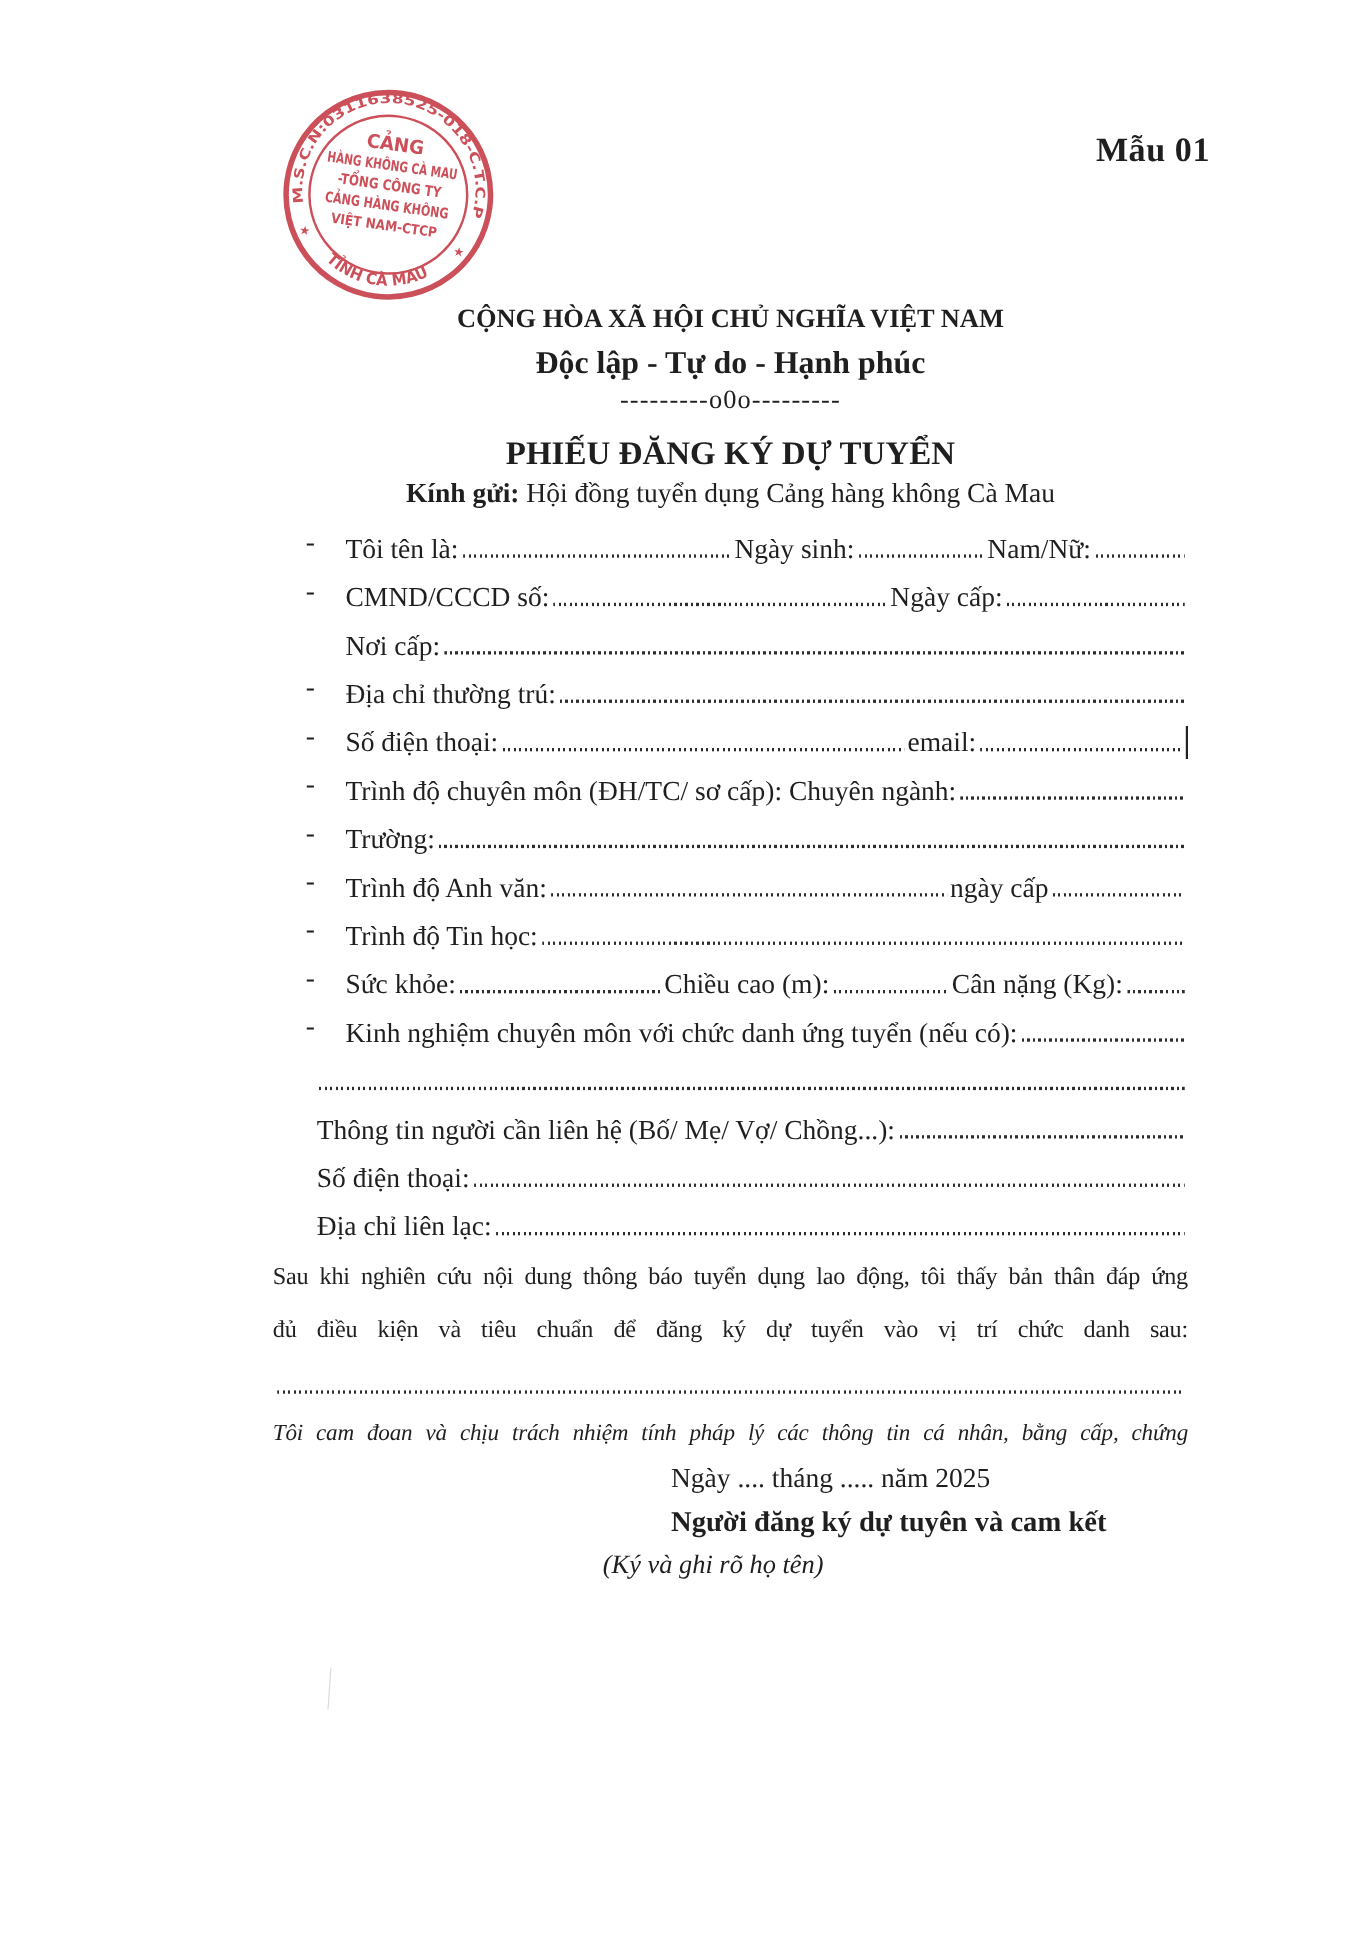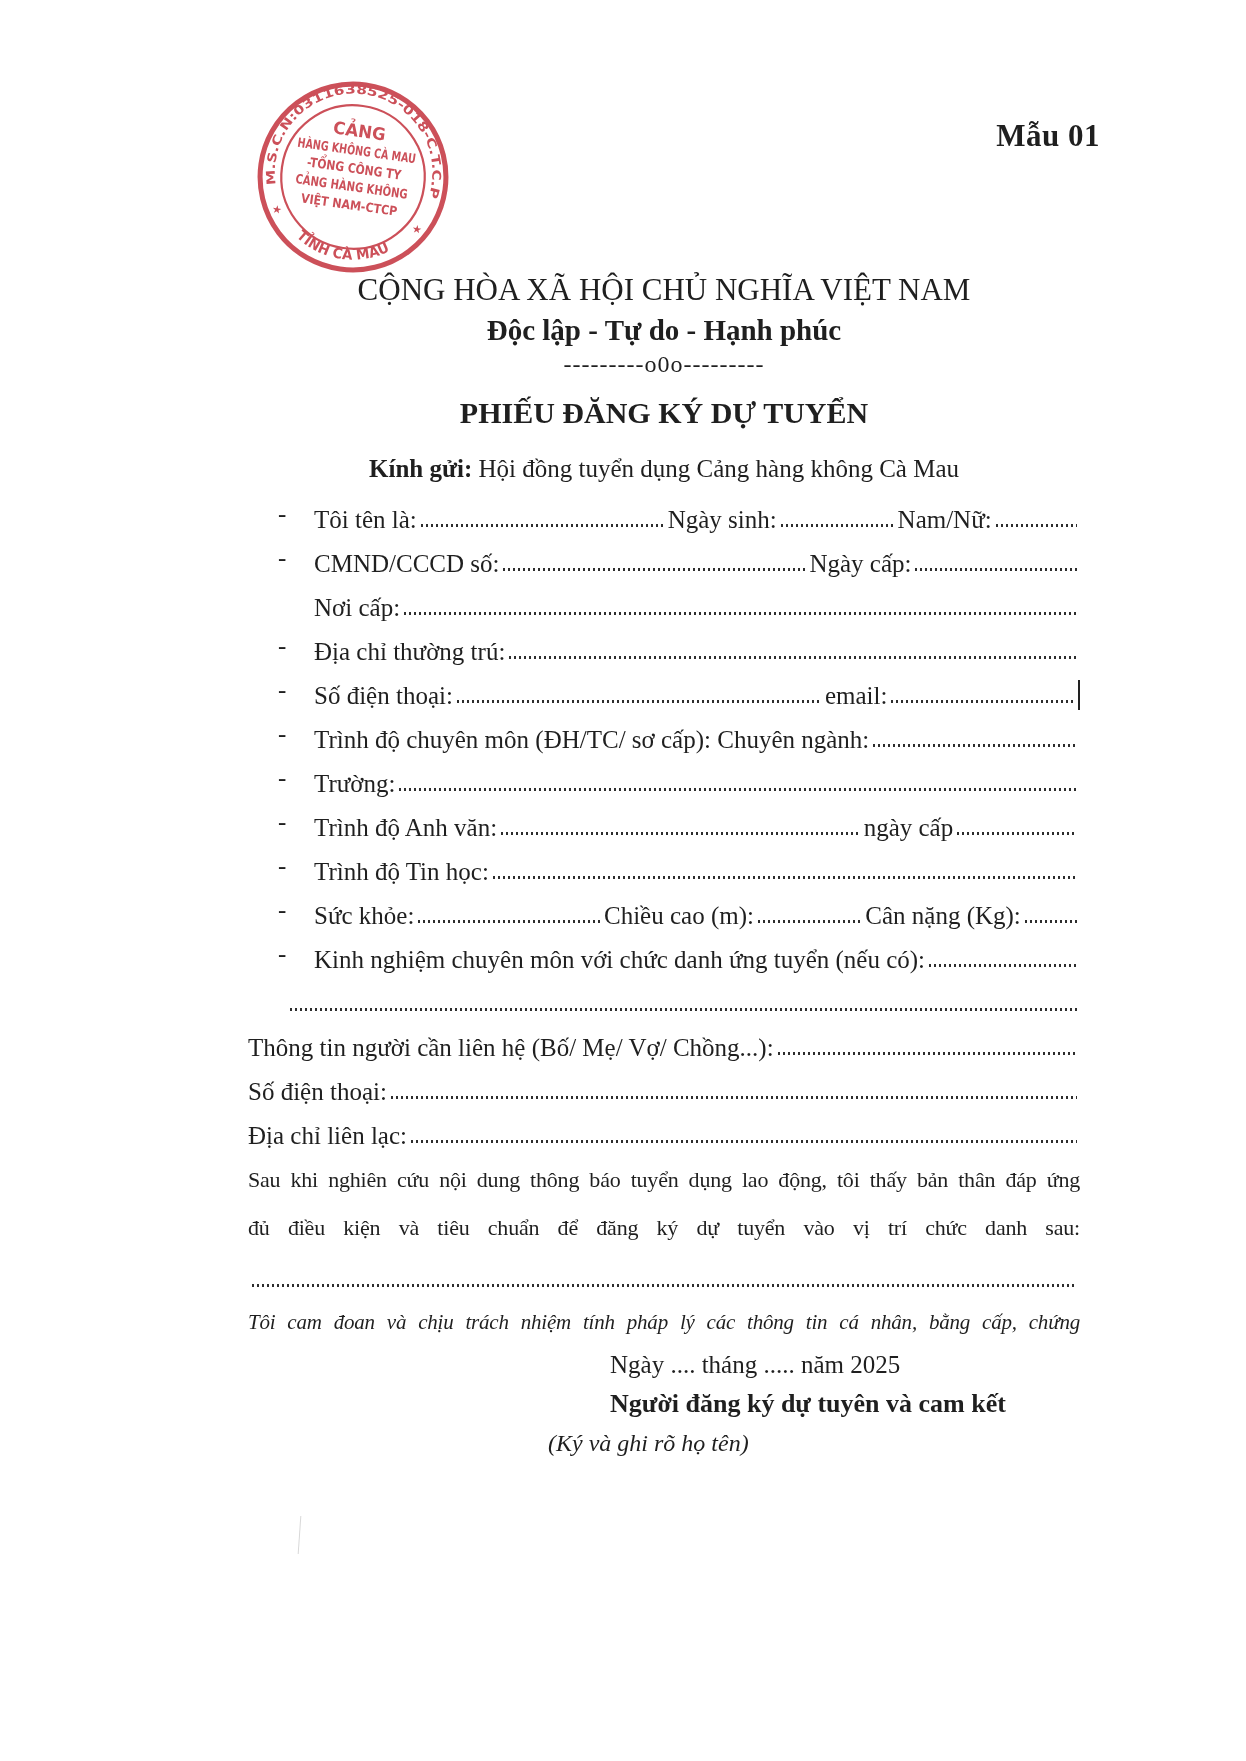--- a/index.html
+++ b/index.html
@@ -19,43 +19,43 @@
   
   .form-label {
     position:absolute; left:930px; top:118px; width:170px;
     font-size:31px; font-weight:bold; text-align:right; letter-spacing:.5px;
   }
 
   
   .content { position:absolute; left:248px; top:272px; width:832px; }
 
   .hdr { text-align:center; }
-  .hdr-national { font-size:31px; font-weight:normal; line-height:36px; }
+  .hdr-national { font-size:24px; font-weight:bold; line-height:36px; }
   .hdr-motto    { font-size:29px; font-weight:bold; line-height:36px; margin-top:4px; }
   .hdr-sep      { font-size:24px; line-height:28px; margin-top:2px; letter-spacing:1px; }
   .hdr-title    { font-size:30px; font-weight:bold; line-height:38px; margin-top:16px; }
-  .hdr-salut    { font-size:25px; line-height:34px; margin-top:20px; }
+  .hdr-salut    { font-size:25px; line-height:34px; margin-top:0; }
   .hdr-salut b  { font-weight:bold; }
 
   .rows { margin-top:6px; }
   .row {
     position:relative; display:flex; align-items:flex-end;
     height:44px; font-size:25px; line-height:32px;
   }
   .row.bulleted, .row.indent { padding-left:66px; }
   .row.cont { padding-left:38px; }
   .dash { position:absolute; left:30px; bottom:6px; font-size:25px; }
   .lbl { white-space:nowrap; }
   .leader {
     flex-grow:1; height:3px; margin:0 3px 9px 4px;
     background:repeating-linear-gradient(90deg,#2d2d2d 0 2px,transparent 2px 5px);
   }
   .cursor-bar { width:2px; height:30px; background:#222; margin:0 0 2px 1px; }
 
-  .contact-rows .row { height:44px; }
+  .contact-rows .row { height:44px;margin-left:40px; }
 
   .para { margin-top:4px; font-size:22px; line-height:48px; letter-spacing:-0.2px; }
   .jline { text-align:justify; text-align-last:justify; white-space:normal; overflow:hidden; }
   .commit { margin-top:4px; font-style:italic; font-size:21px; line-height:44px; letter-spacing:-0.2px; }
   .commit .jline { font-style:italic; }
   .commit b { font-weight:bold; }
 
   .sep-row { height:44px; display:flex; align-items:flex-end; }
 
   .signature { margin:2px 0 0 auto; width:470px; text-align:left; }

